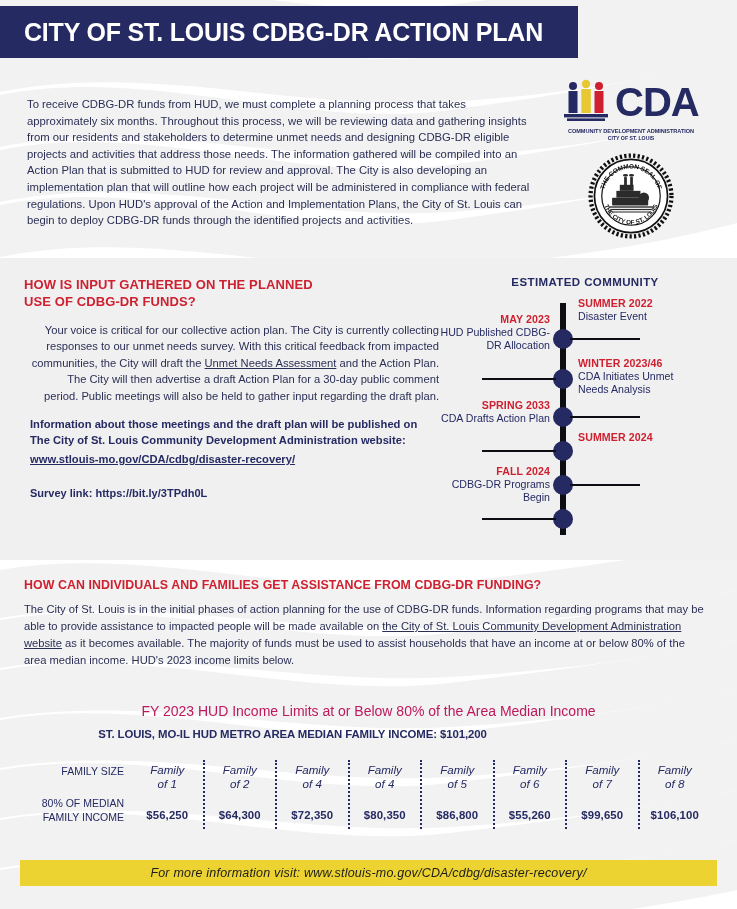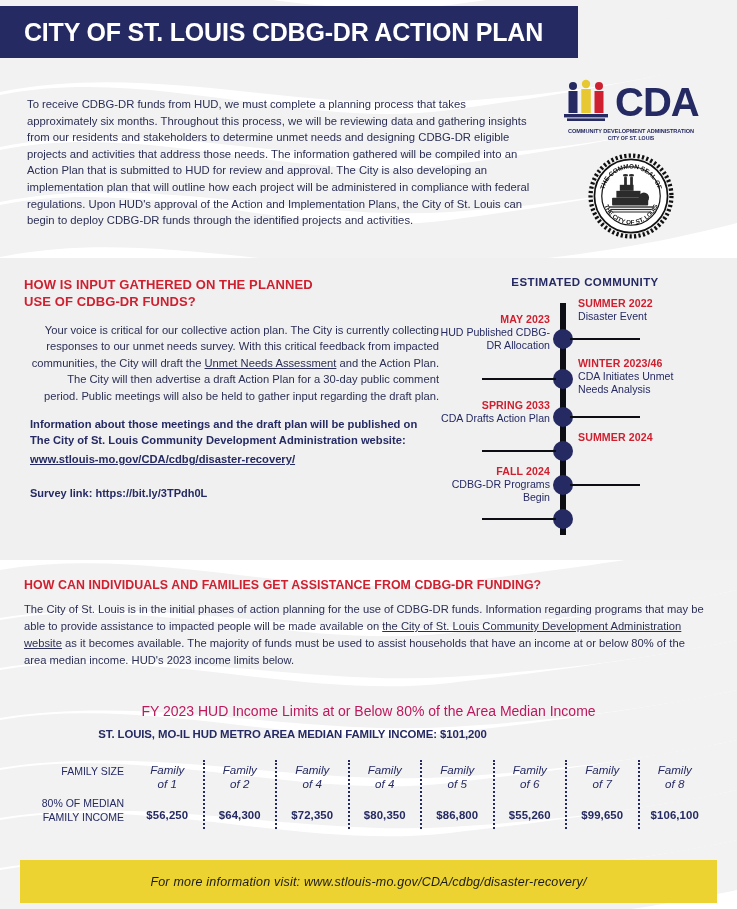--- a/index.html
+++ b/index.html
@@ -314,21 +314,21 @@
     padding-bottom: 8px;
     letter-spacing: 0.1px;
   }
 
   
   .footer-bar {
     position: absolute;
     left: 20px;
     top: 860px;
     width: 697px;
-    height: 43px;
+    height: 26px;
     background: #ecd331;
     z-index: 3;
     display: flex;
     align-items: center;
     justify-content: center;
   }
   .footer-text {
     color: #1c1c1c;
     font-size: 12.5px;
     font-style: italic;

